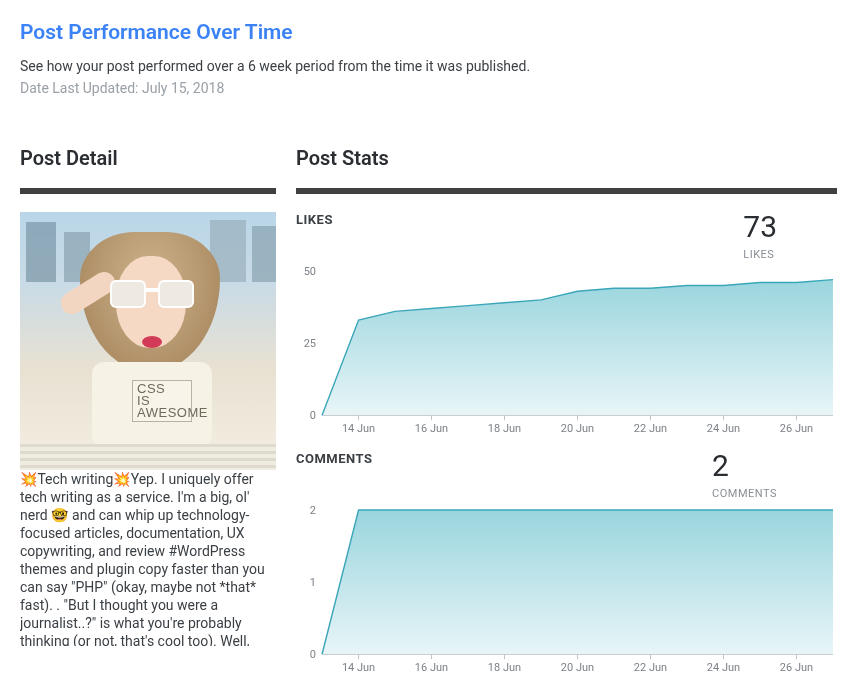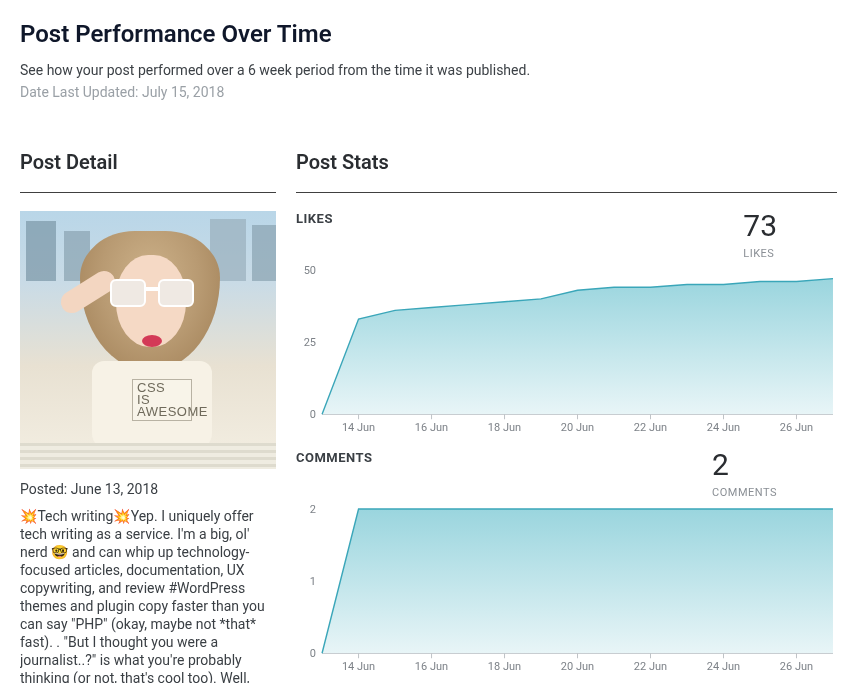--- a/index.html
+++ b/index.html
@@ -4,23 +4,23 @@
 <style>
   * { box-sizing: border-box; margin: 0; padding: 0; }
   body {
     font-family: -apple-system, BlinkMacSystemFont, "Segoe UI", Roboto, Helvetica, Arial, sans-serif;
     color: #2e3338;
     background: #fff;
     padding: 20px;
     width: 857px;
   }
   h1.page-title {
-    font-size: 24px;
+    font-size: 21px;
     font-weight: 600;
-    color: #0f172a;
+    color: #3b82f6;
     margin-bottom: 14px;
   }
   .subtitle {
     font-size: 14px;
     color: #3c4146;
     margin-bottom: 6px;
   }
   .updated {
     font-size: 14px;
     color: #9aa0a6;
@@ -30,21 +30,21 @@
     display: flex;
     gap: 20px;
   }
   .left-col { width: 256px; flex: 0 0 256px; }
   .right-col { flex: 1; min-width: 0; }
   h2.section-title {
     font-size: 20px;
     font-weight: 600;
     color: #2a2d31;
     padding-bottom: 18px;
-    border-bottom: 1px solid #404040;
+    border-bottom: 6px solid #404040;
     margin-bottom: 18px;
   }
   .thumb {
     width: 256px; height: 258px;
     background: linear-gradient(180deg,#b9d6e8 0%, #c9dbe6 28%, #e8e1d2 60%, #f4efe3 100%);
     position: relative;
     overflow: hidden;
   }
   .thumb .buildings {
     position:absolute; left:0; right:0; top:0; height:70px;
@@ -156,23 +156,20 @@
       <div class="lips"></div>
       <div class="top"></div>
       <div class="cssbox">
         <div>CSS</div>
         <div>IS</div>
         <div>AWESOME</div>
       </div>
       <div class="stripes"></div>
     </div>
 
-    <p class="posted">
-      <span>Posted: </span><span>June 13, 2018</span>
-    </p>
     <p class="caption">💥Tech writing💥Yep. I uniquely offer tech writing as a service. I'm a big, ol' nerd 🤓 and can whip up technology-focused articles, documentation, UX copywriting, and review #WordPress themes and plugin copy faster than you can say "PHP" (okay, maybe not *that* fast). . "But I thought you were a journalist..?" is what you're probably thinking (or not, that's cool too). Well, yeah, but I didn't spend 3+ years studying Computer Science and Journalism for nothing!   📖True story!📖 I wanted to be a</p>
   </div>
 
   <div class="right-col">
     <h2 class="section-title">Post Stats</h2>
 
     <div class="stat-block">
       <div class="stat-head">
         <div class="stat-title">LIKES</div>
         <div class="stat-value-wrap">

